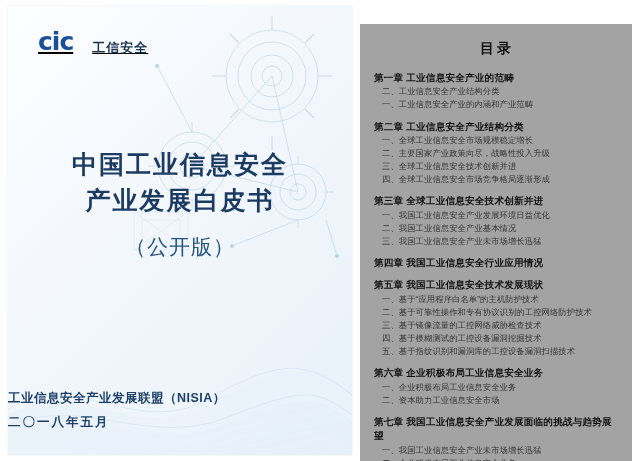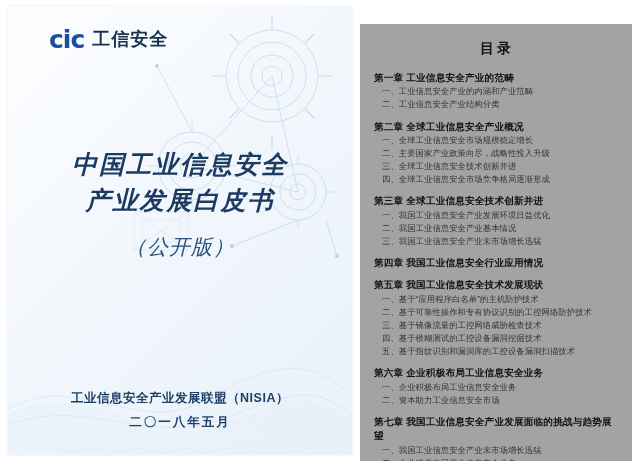--- a/index.html
+++ b/index.html
@@ -50,51 +50,51 @@
     left: 0;
     bottom: 0;
     width: 344px;
     height: 150px;
     opacity: 0.5;
   }
 
   
   #logo {
     position: absolute;
-    left: 41px;
+    left: 30px;
     top: 18px;
     display: flex;
-    align-items: center;
+    align-items: flex-end;
     height: 30px;
+    text-decoration: underline;
   }
   #logo-mark {
     font-size: 25px;
     font-weight: bold;
     letter-spacing: -1px;
     color: #1a4f9c;
     font-family: "DejaVu Sans", sans-serif;
     line-height: 1;
   }
   #logo-text {
-    margin-left: 8px;
-    font-size: 18px;
+    margin-left: 19px;
+    font-size: 13px;
     font-weight: bold;
     color: #16324f;
     letter-spacing: 1px;
     line-height: 1;
   }
 
   
   #title-block {
     position: absolute;
     left: 0;
     top: 140px;
     width: 344px;
     text-align: center;
-    font-style: italic;
   }
   .cover-title {
     font-size: 25px;
     font-weight: bold;
     color: #1b3b63;
     letter-spacing: 2px;
     line-height: 1.45;
     margin: 0;
   }
   #cover-sub {
@@ -103,21 +103,21 @@
     color: #27537f;
     letter-spacing: 1px;
   }
 
   
   #cover-footer {
     position: absolute;
     left: 0;
     bottom: 24px;
     width: 344px;
-    text-align: center;
+    text-align: left;
     color: #1d3f68;
   }
   #footer-org {
     font-size: 12.5px;
     font-weight: bold;
     letter-spacing: 0.5px;
   }
   #footer-date {
     margin-top: 7px;
     font-size: 12.5px;
@@ -231,25 +231,25 @@
       <div id="footer-org">工业信息安全产业发展联盟（NISIA）</div>
       <div id="footer-date">二〇一八年五月</div>
     </div>
   </div>
 
   <div id="toc">
     <div id="toc-title">目录</div>
     <div id="toc-list">
         <div class="chapter">
           <div class="chapter-title">第一章 工业信息安全产业的范畴</div>
+          <div class="section">二、工业信息安全产业结构分类</div>
           <div class="section">一、工业信息安全产业的内涵和产业范畴</div>
-          <div class="section">二、工业信息安全产业结构分类</div>
-        </div>
-        <div class="chapter">
-          <div class="chapter-title">第二章 全球工业信息安全产业概况</div>
+        </div>
+        <div class="chapter">
+          <div class="chapter-title">第二章 工业信息安全产业结构分类</div>
           <div class="section">一、全球工业信息安全市场规模稳定增长</div>
           <div class="section">二、主要国家产业政策向尽，战略性投入升级</div>
           <div class="section">三、全球工业信息安全技术创新并进</div>
           <div class="section">四、全球工业信息安全市场竞争格局逐渐形成</div>
         </div>
         <div class="chapter">
           <div class="chapter-title">第三章 全球工业信息安全技术创新并进</div>
           <div class="section">一、我国工业信息安全产业发展环境日益优化</div>
           <div class="section">二、我国工业信息安全产业基本情况</div>
           <div class="section">三、我国工业信息安全产业未市场增长迅猛</div>

